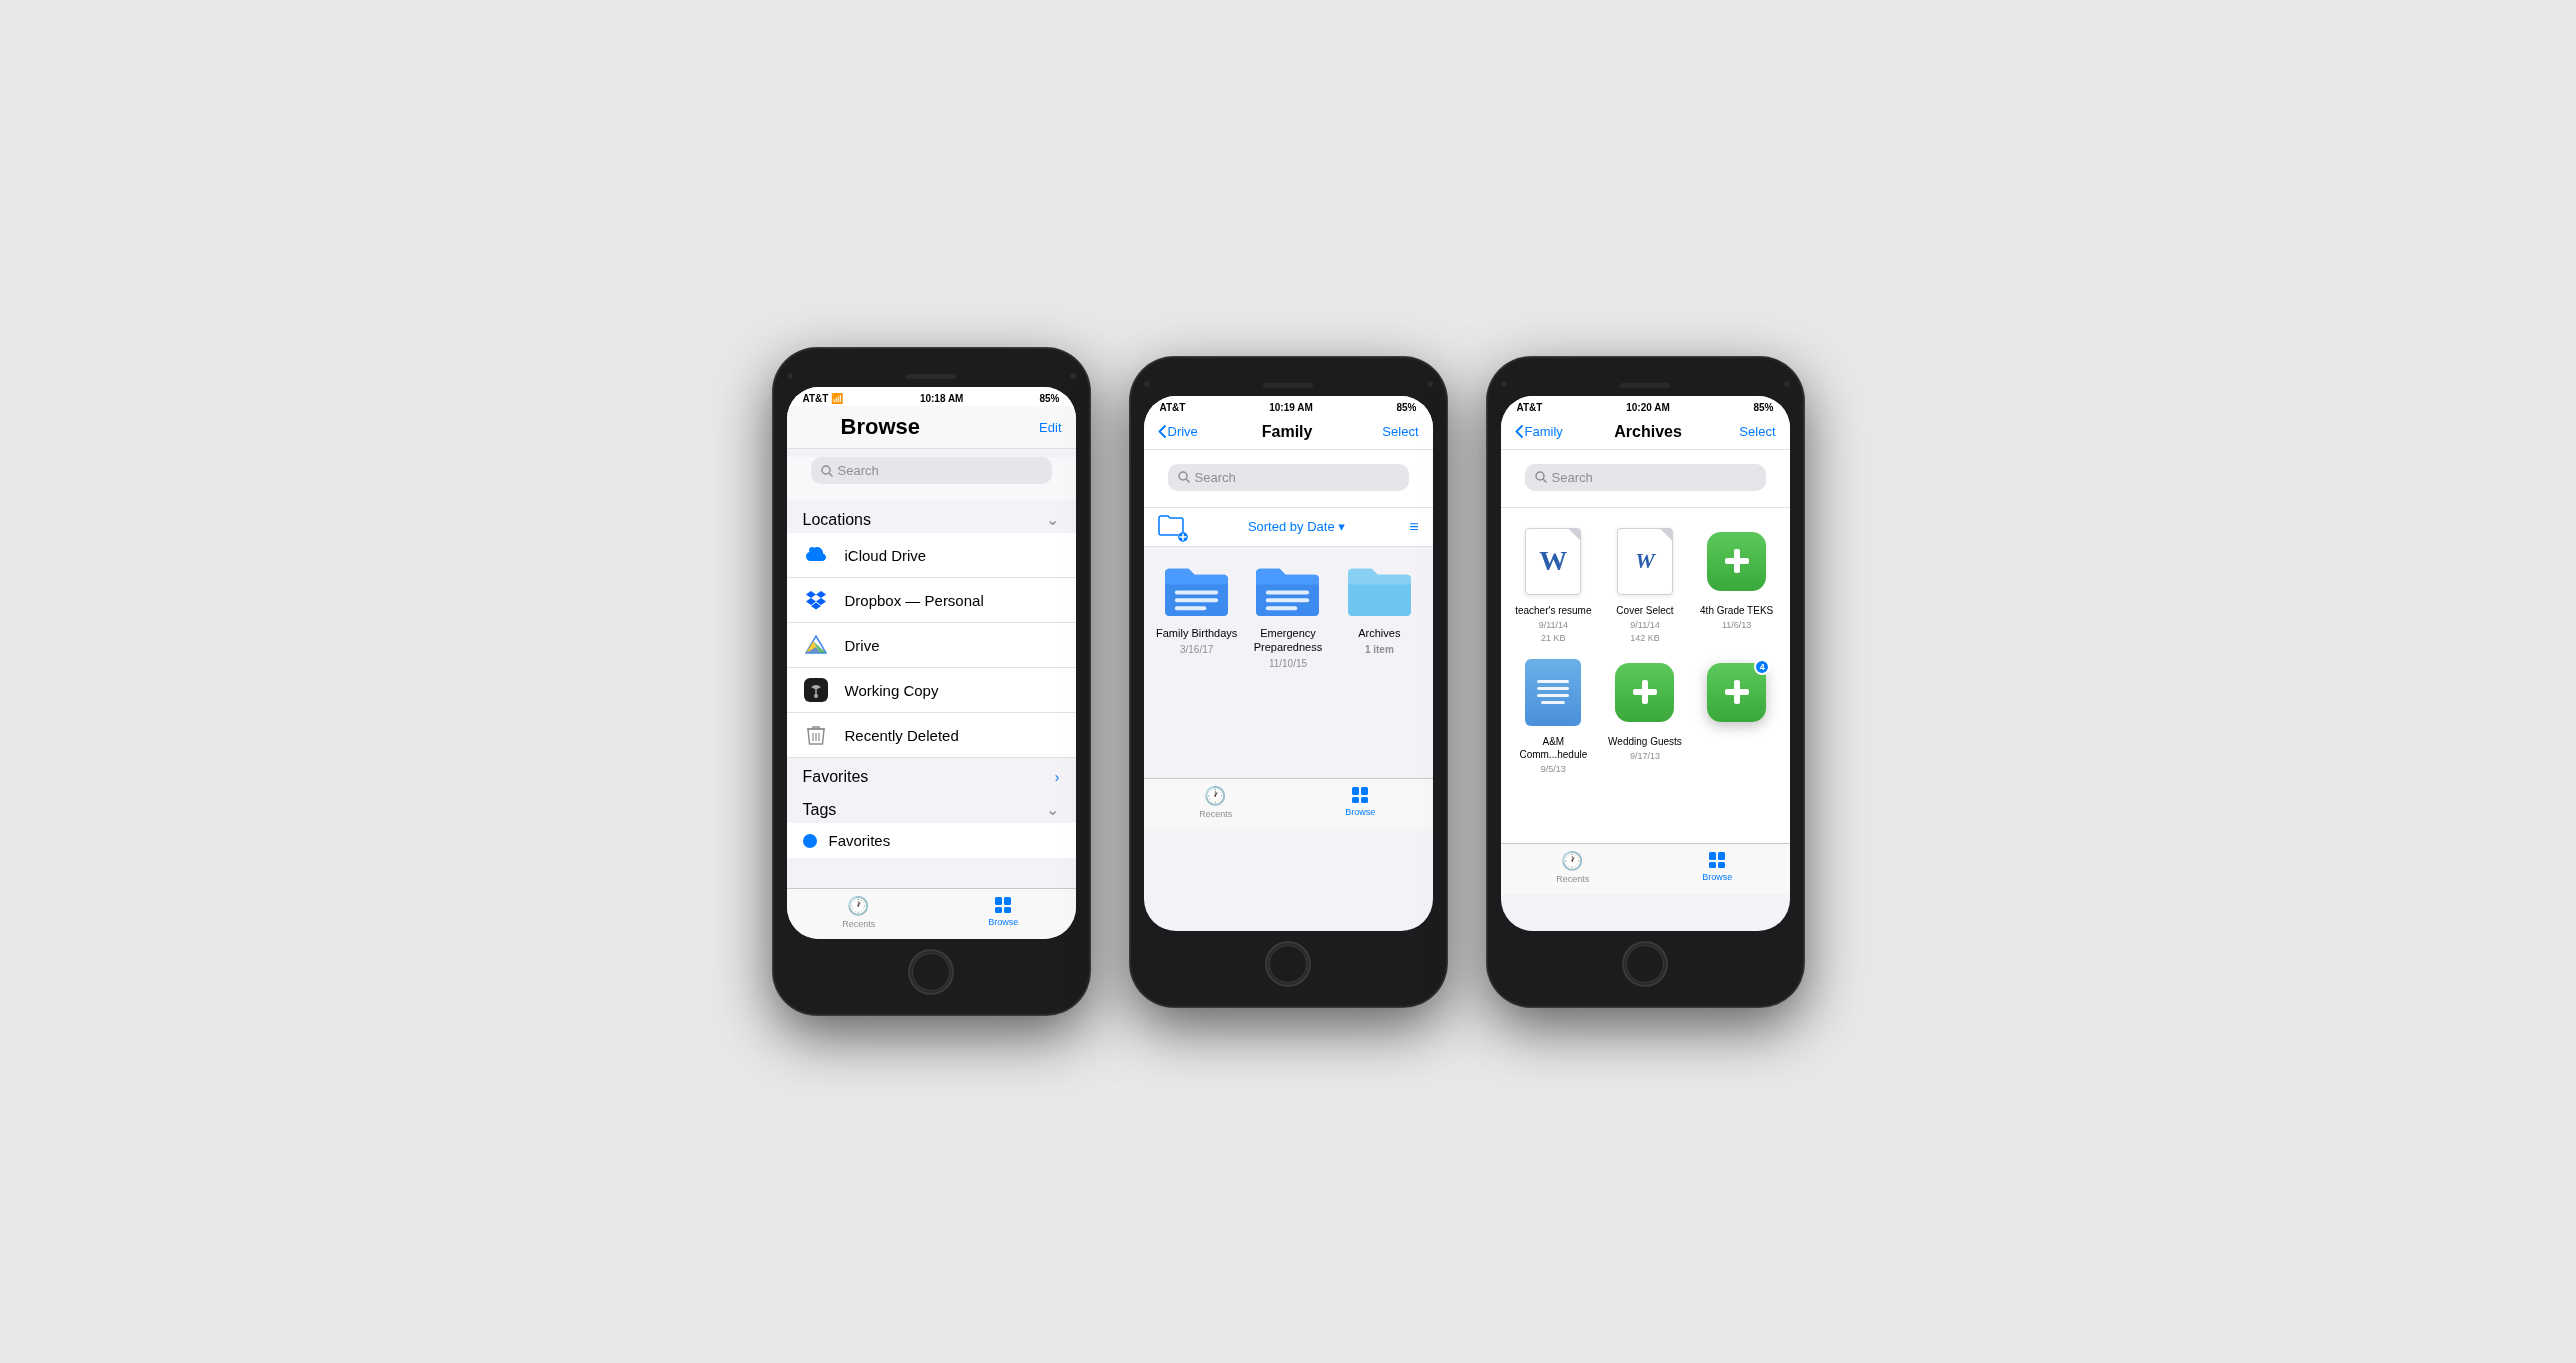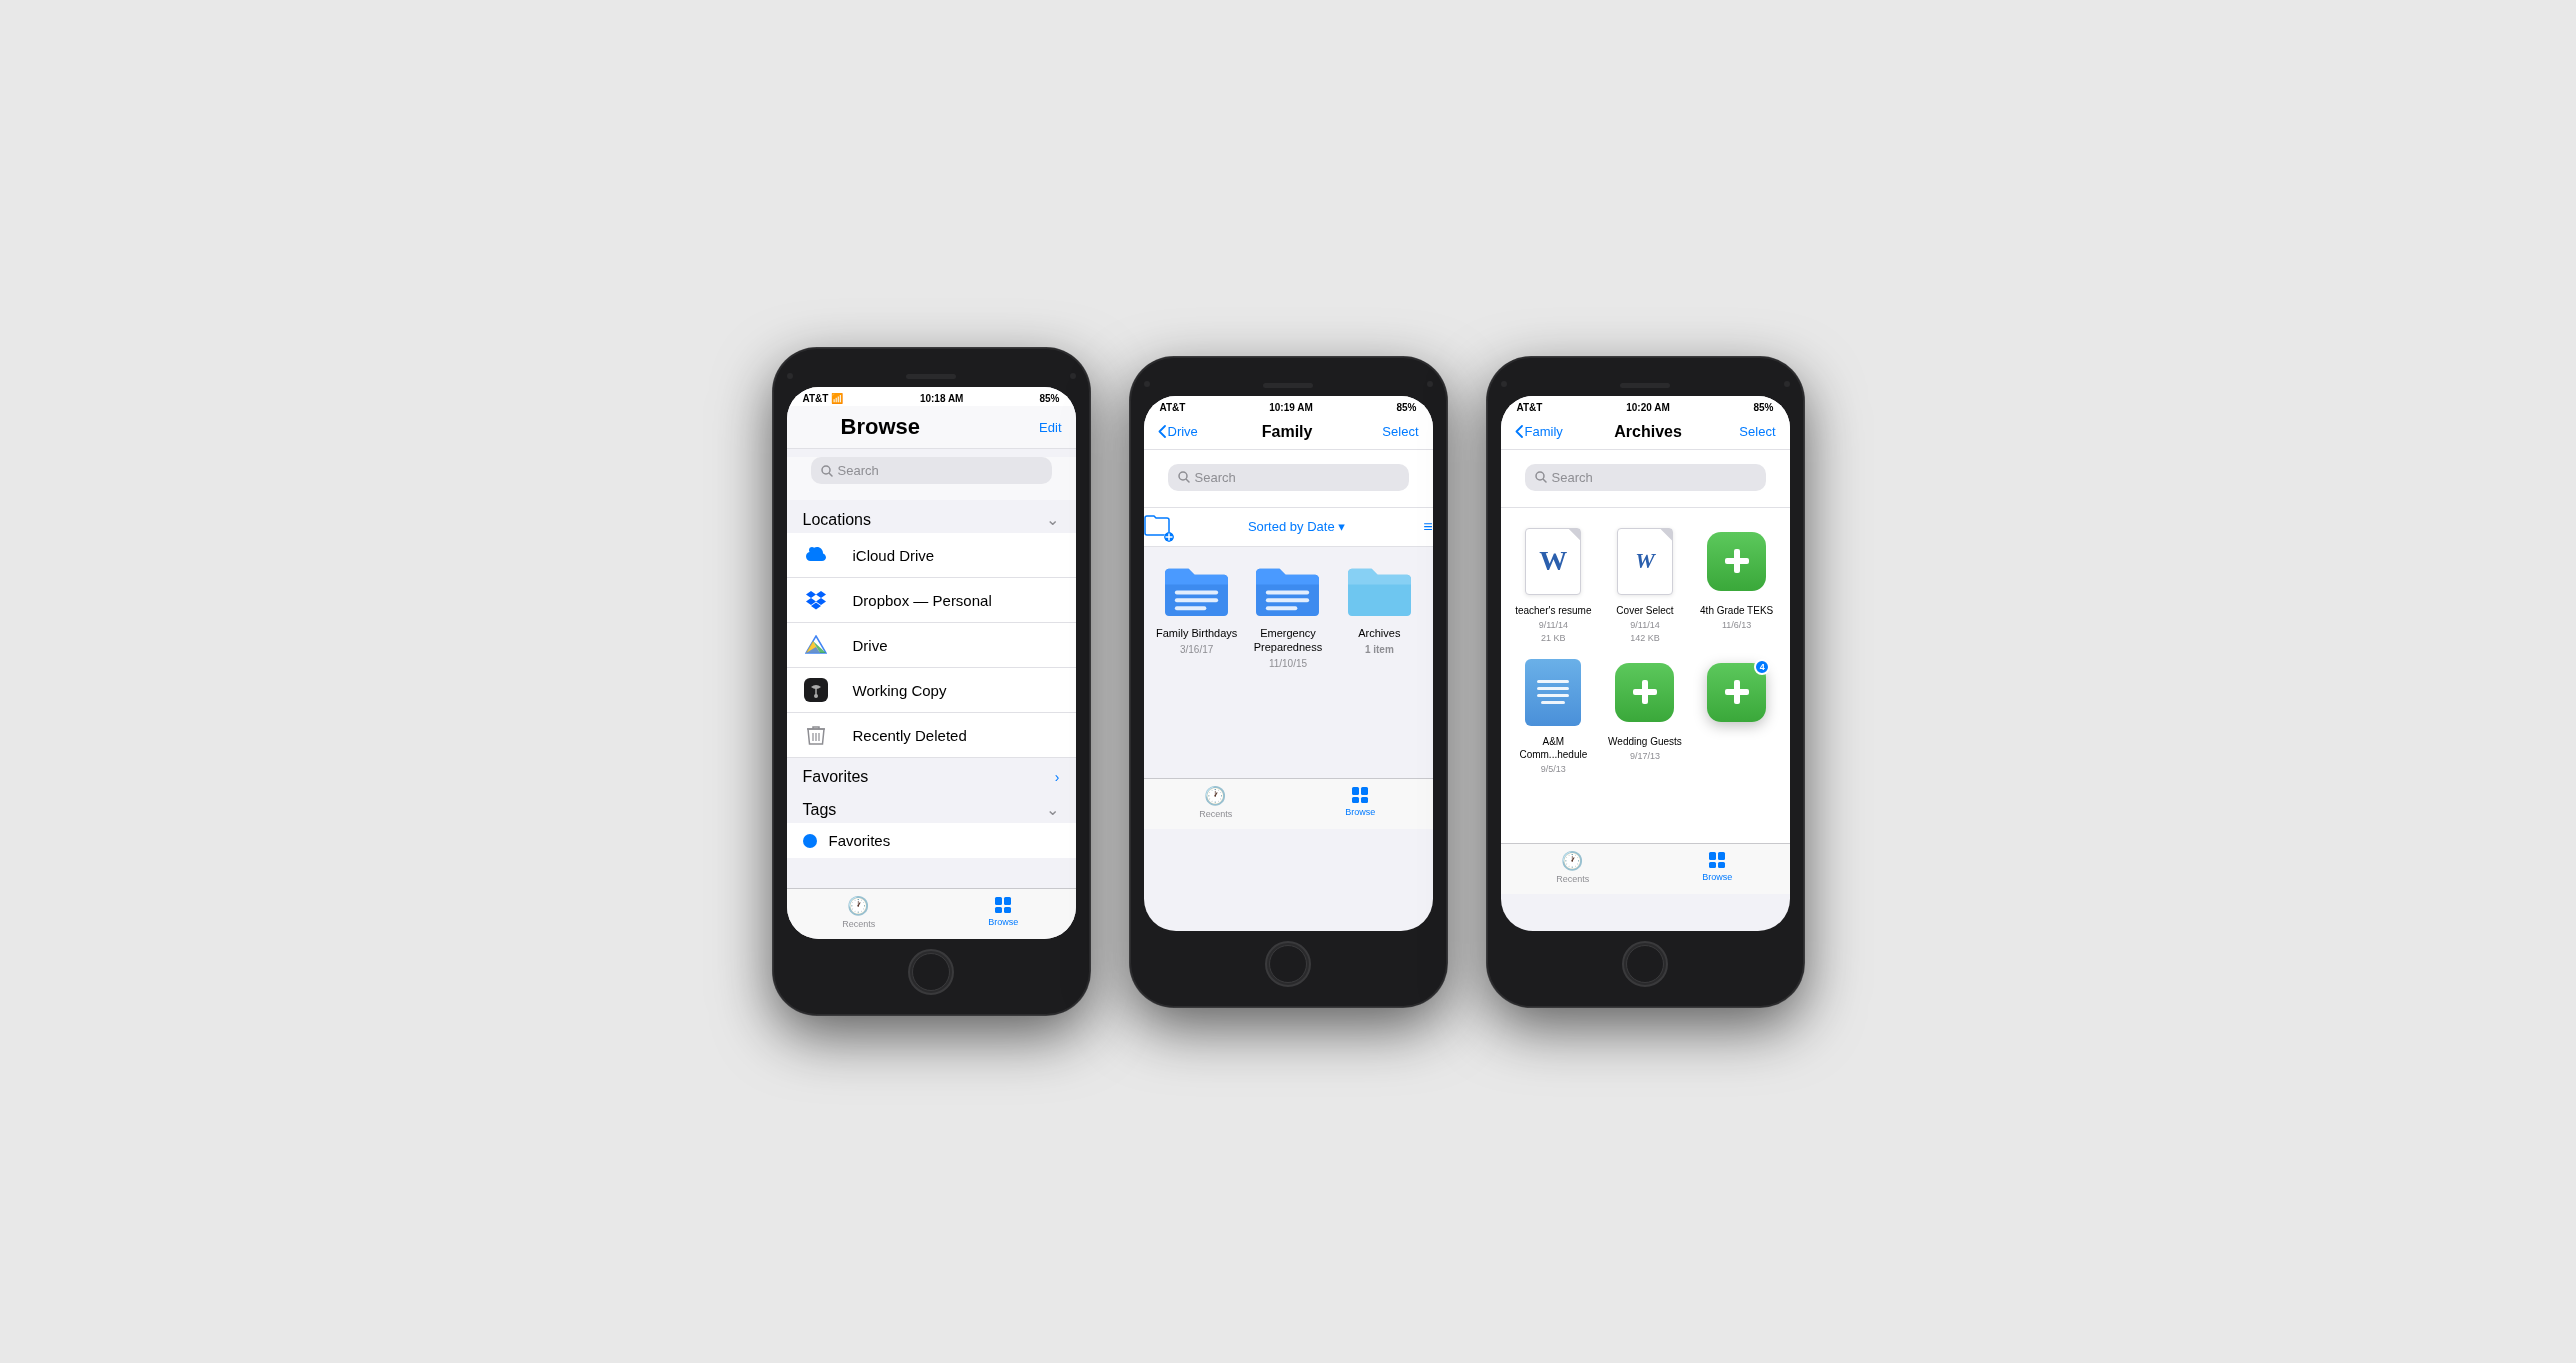--- a/index.html
+++ b/index.html
@@ -104,21 +104,21 @@
     .section-chevron {
       color: #8e8e93;
       font-size: 16px;
     }
     .location-item {
       display: flex;
       align-items: center;
       padding: 9px 16px;
       background: #fff;
       border-bottom: 0.5px solid #e0e0e5;
-      gap: 24px;
+      gap: 16px;
       font-size: 15px;
       color: #000;
     }
     .location-icon {
       width: 26px;
       height: 26px;
       display: flex;
       align-items: center;
       justify-content: center;
       flex-shrink: 0;
@@ -202,21 +202,21 @@
     .folder-count {
       font-size: 10px;
       color: #8e8e93;
       font-weight: bold;
     }
 
     
     .folder-toolbar {
       display: flex;
       align-items: center;
-      padding: 6px 0;
+      padding: 6px 14px;
       background: #fff;
       border-bottom: 0.5px solid #e0e0e5;
       gap: 10px;
     }
     .sort-label {
       color: #007aff;
       font-size: 13px;
       flex: 1;
       text-align: center;
     }

